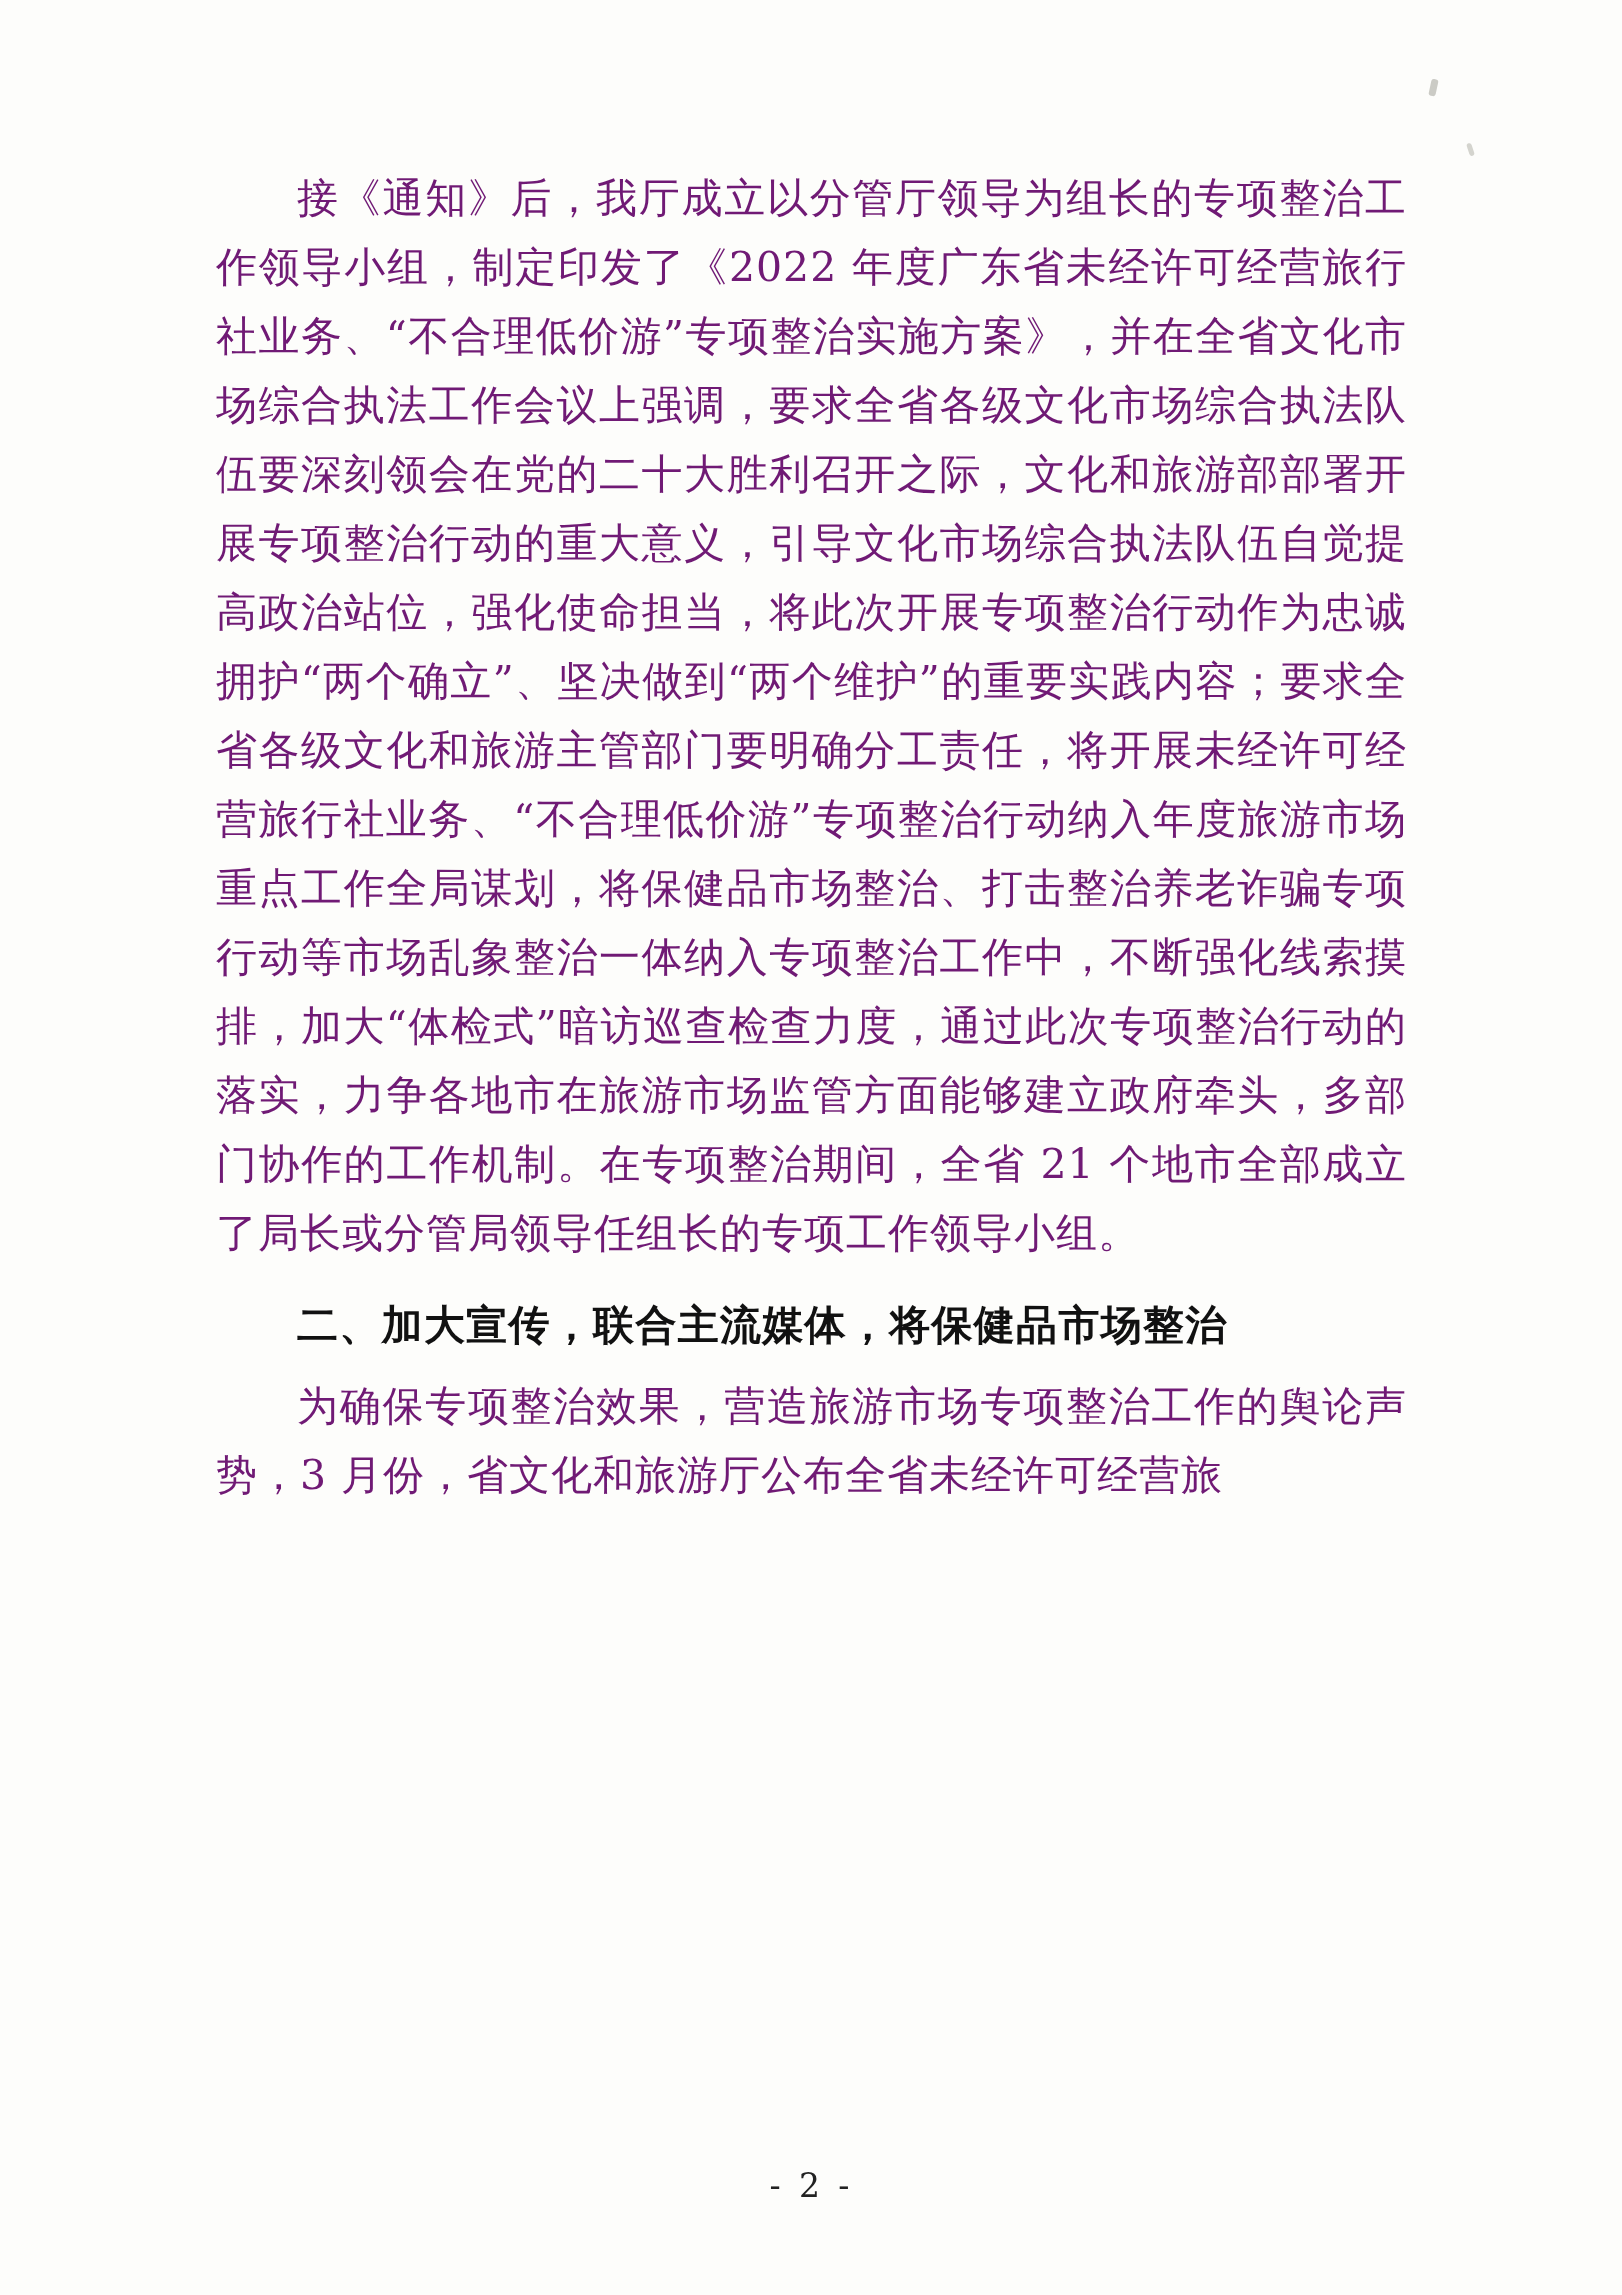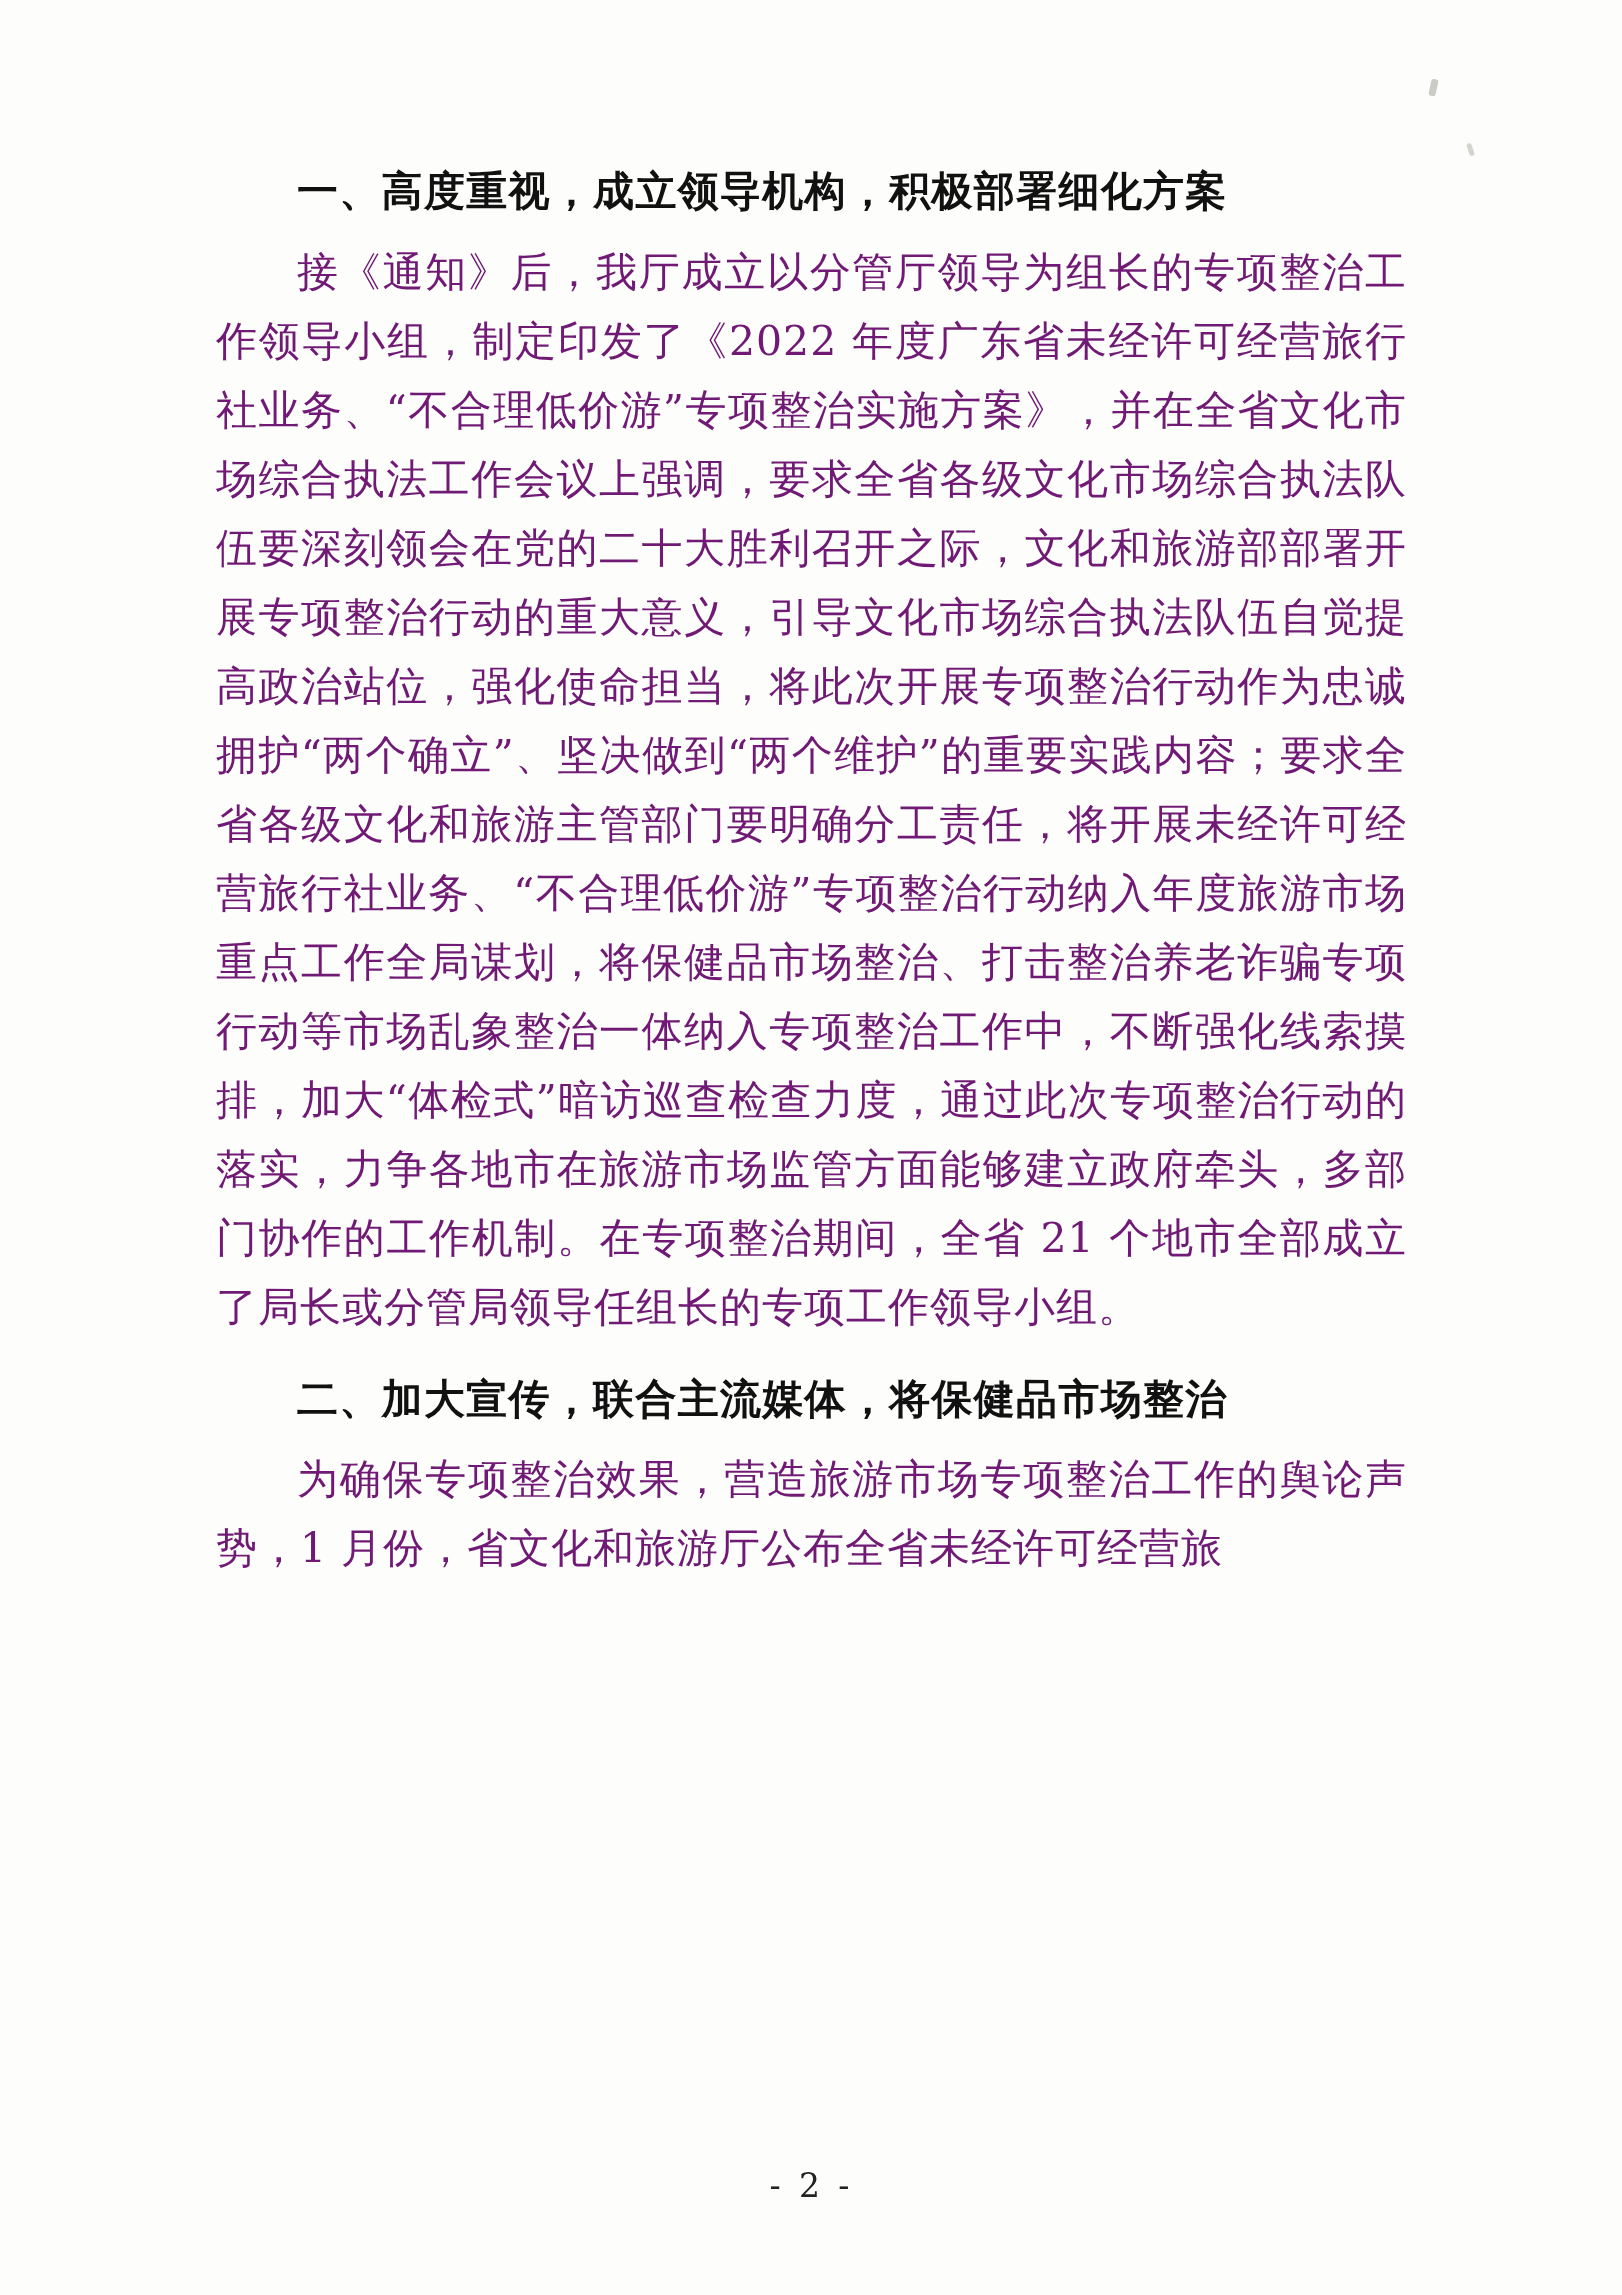--- a/index.html
+++ b/index.html
@@ -88,26 +88,25 @@
 </head>
 <body>
 
 <div class="page">
 
   <div class="mark-a"></div>
   <div class="mark-b"></div>
 
   <div class="content">
 
-    <h2 class="heading">一、高度重视，成立领导机构，积极部署细化方案</h2>
 
     <p class="para">接《通知》后，我厅成立以分管厅领导为组长的专项整治工作领导小组，制定印发了《2022 年度广东省未经许可经营旅行社业务、“不合理低价游”专项整治实施方案》，并在全省文化市场综合执法工作会议上强调，要求全省各级文化市场综合执法队伍要深刻领会在党的二十大胜利召开之际，文化和旅游部部署开展专项整治行动的重大意义，引导文化市场综合执法队伍自觉提高政治站位，强化使命担当，将此次开展专项整治行动作为忠诚拥护“两个确立”、坚决做到“两个维护”的重要实践内容；要求全省各级文化和旅游主管部门要明确分工责任，将开展未经许可经营旅行社业务、“不合理低价游”专项整治行动纳入年度旅游市场重点工作全局谋划，将保健品市场整治、打击整治养老诈骗专项行动等市场乱象整治一体纳入专项整治工作中，不断强化线索摸排，加大“体检式”暗访巡查检查力度，通过此次专项整治行动的落实，力争各地市在旅游市场监管方面能够建立政府牵头，多部门协作的工作机制。在专项整治期间，全省 21 个地市全部成立了局长或分管局领导任组长的专项工作领导小组。</p>
 
     <h2 class="heading second">二、加大宣传，联合主流媒体，将保健品市场整治</h2>
 
-    <p class="para">为确保专项整治效果，营造旅游市场专项整治工作的舆论声势，1 月份，省文化和旅游厅公布全省未经许可经营旅</p>
+    <p class="para">为确保专项整治效果，营造旅游市场专项整治工作的舆论声势，3 月份，省文化和旅游厅公布全省未经许可经营旅</p>
 
   </div>
 
   <div class="footer">- 2 -</div>
 
 </div>
 
 
 </body></html>

